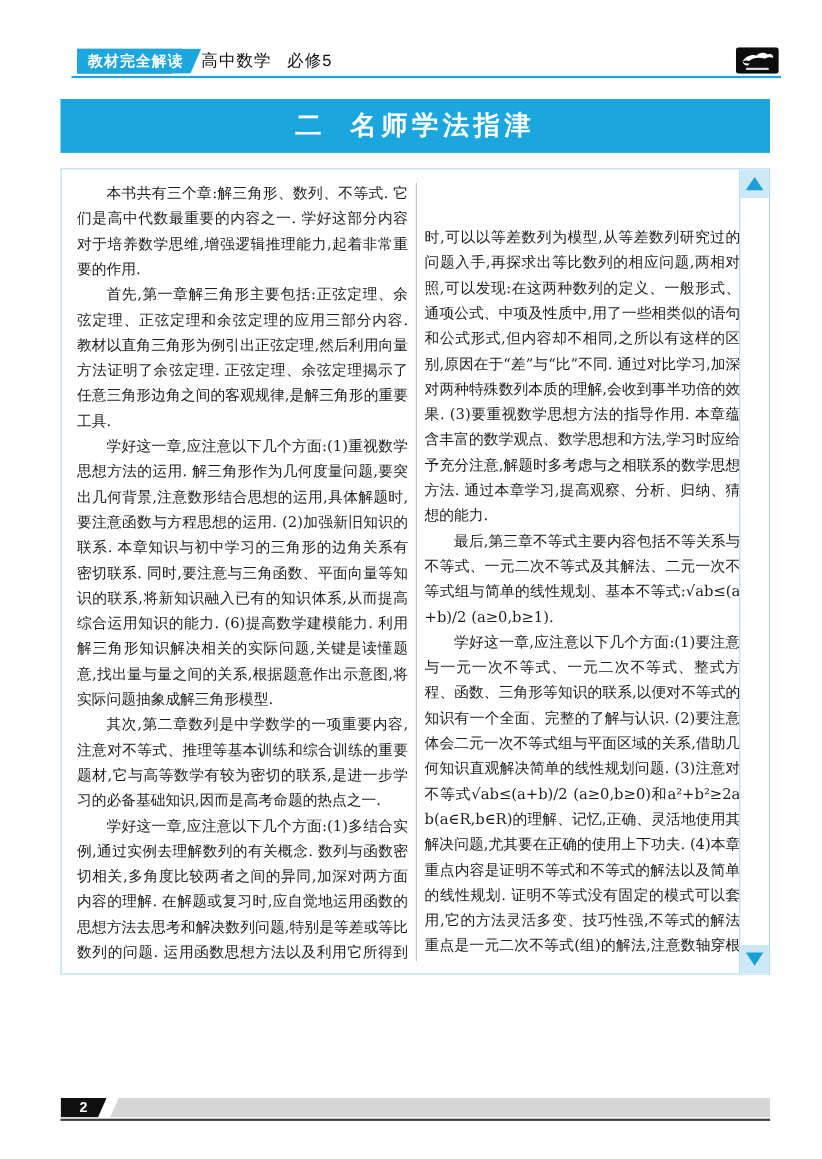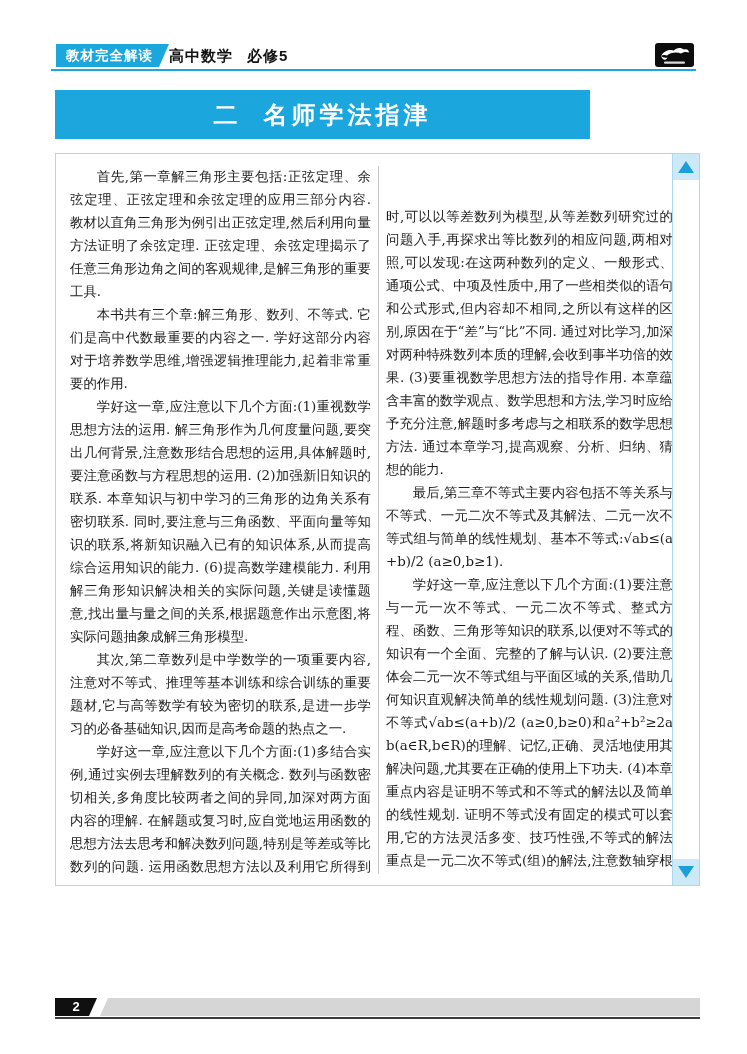--- a/index.html
+++ b/index.html
@@ -6,46 +6,46 @@
   html,body { width:747px; height:1054px; }
   body {
     position:relative;
     background:#ffffff;
     color:#1c1c1c;
     font-family:"DejaVu Serif","Liberation Serif",serif;
     overflow:hidden;
   }
 
   
-  .header { position:absolute; left:51px; top:44px; width:645px; height:28px; }
+  .header { position:absolute; left:65px; top:44px; width:645px; height:28px; }
   .badge-edge {
     position:absolute; left:5px; top:0; height:23px; width:96px;
     background:#17242f;
     clip-path:polygon(0 0,100% 0,calc(100% - 10px) 100%,0 100%);
   }
   .badge {
     position:absolute; left:5px; top:0; height:23px;
     background:#1ba7de; color:#fff;
     font-family:"Liberation Sans",sans-serif; font-weight:bold;
     font-size:13.5px; line-height:23px; letter-spacing:1px;
     padding:0 16px 0 10px;
     clip-path:polygon(0 0,100% 0,calc(100% - 10px) 100%,0 100%);
   }
   .header-title {
     position:absolute; left:118px; top:0; height:23px; line-height:23px;
-    font-family:"Liberation Sans",sans-serif; font-weight:bold;
+    font-family:"Liberation Sans",sans-serif; font-weight:normal;
     font-size:15px; color:#111; letter-spacing:1px;
   }
   .header-title .vol { margin-left:14px; }
   .logo { position:absolute; right:2px; top:-1px; width:39px; height:24px; }
   .header-rule { position:absolute; left:0; top:25px; width:100%; height:2px; background:#1ba7de; }
 
   
   .banner {
-    position:absolute; left:55px; top:90px; width:535px; height:49px;
+    position:absolute; left:55px; top:90px; width:645px; height:49px;
     background:#1ba7de; color:#fff; text-align:center;
     font-family:"Liberation Sans",sans-serif; font-weight:bold;
     font-size:24px; line-height:49px; letter-spacing:4px;
   }
   .banner .num { margin-right:22px; }
 
   
   .content {
     position:absolute; left:55px; top:153px; width:645px; height:733px;
     border:1px solid #a9d9ef; background:#fff; overflow:hidden;
@@ -117,22 +117,22 @@
   </div>
   <div class="header-rule"></div>
 </div>
 
 <div class="banner">
   <span class="num">二</span><span>名师学法指津</span>
 </div>
 
 <div class="content">
   <div class="col col-left">
+      <p>本书共有三个章:解三角形、数列、不等式. 它们是高中代数最重要的内容之一. 学好这部分内容对于培养数学思维,增强逻辑推理能力,起着非常重要的作用.</p>
       <p>首先,第一章解三角形主要包括:正弦定理、余弦定理、正弦定理和余弦定理的应用三部分内容. 教材以直角三角形为例引出正弦定理,然后利用向量方法证明了余弦定理. 正弦定理、余弦定理揭示了任意三角形边角之间的客观规律,是解三角形的重要工具.</p>
-      <p>本书共有三个章:解三角形、数列、不等式. 它们是高中代数最重要的内容之一. 学好这部分内容对于培养数学思维,增强逻辑推理能力,起着非常重要的作用.</p>
       <p>学好这一章,应注意以下几个方面:(1)重视数学思想方法的运用. 解三角形作为几何度量问题,要突出几何背景,注意数形结合思想的运用,具体解题时,要注意函数与方程思想的运用. (2)加强新旧知识的联系. 本章知识与初中学习的三角形的边角关系有密切联系. 同时,要注意与三角函数、平面向量等知识的联系,将新知识融入已有的知识体系,从而提高综合运用知识的能力. (6)提高数学建模能力. 利用解三角形知识解决相关的实际问题,关键是读懂题意,找出量与量之间的关系,根据题意作出示意图,将实际问题抽象成解三角形模型.</p>
       <p>其次,第二章数列是中学数学的一项重要内容,注意对不等式、推理等基本训练和综合训练的重要题材,它与高等数学有较为密切的联系,是进一步学习的必备基础知识,因而是高考命题的热点之一.</p>
       <p>学好这一章,应注意以下几个方面:(1)多结合实例,通过实例去理解数列的有关概念. 数列与函数密切相关,多角度比较两者之间的异同,加深对两方面内容的理解. 在解题或复习时,应自觉地运用函数的思想方法去思考和解决数列问题,特别是等差或等比数列的问题. 运用函数思想方法以及利用它所得到的许多结论,不仅可以深化对数列知识的理解,而且可使这类问题的解答更为快速、合理. (2)善于对比学习. 学习等差数列后,再学等比数列</p>
     </div>
   <div class="col-divider"></div>
   <div class="col col-right">
       <p class="no-indent">时,可以以等差数列为模型,从等差数列研究过的问题入手,再探求出等比数列的相应问题,两相对照,可以发现:在这两种数列的定义、一般形式、通项公式、中项及性质中,用了一些相类似的语句和公式形式,但内容却不相同,之所以有这样的区别,原因在于“差”与“比”不同. 通过对比学习,加深对两种特殊数列本质的理解,会收到事半功倍的效果. (3)要重视数学思想方法的指导作用. 本章蕴含丰富的数学观点、数学思想和方法,学习时应给予充分注意,解题时多考虑与之相联系的数学思想方法. 通过本章学习,提高观察、分析、归纳、猜想的能力.</p>
       <p>最后,第三章不等式主要内容包括不等关系与不等式、一元二次不等式及其解法、二元一次不等式组与简单的线性规划、基本不等式:√ab≤(a+b)/2 (a≥0,b≥1).</p>
       <p>学好这一章,应注意以下几个方面:(1)要注意与一元一次不等式、一元二次不等式、整式方程、函数、三角形等知识的联系,以便对不等式的知识有一个全面、完整的了解与认识. (2)要注意体会二元一次不等式组与平面区域的关系,借助几何知识直观解决简单的线性规划问题. (3)注意对不等式√ab≤(a+b)/2 (a≥0,b≥0)和a²+b²≥2ab(a∈R,b∈R)的理解、记忆,正确、灵活地使用其解决问题,尤其要在正确的使用上下功夫. (4)本章重点内容是证明不等式和不等式的解法以及简单的线性规划. 证明不等式没有固定的模式可以套用,它的方法灵活多变、技巧性强,不等式的解法重点是一元二次不等式(组)的解法,注意数轴穿根法. (5)在学习过程中加强等价转化思想的训练. 加强分类讨论思想的学习,会分析引起分类讨论的原因,并按一定标准进行讨论,做到合理分类,不重不漏.</p>
     </div>

